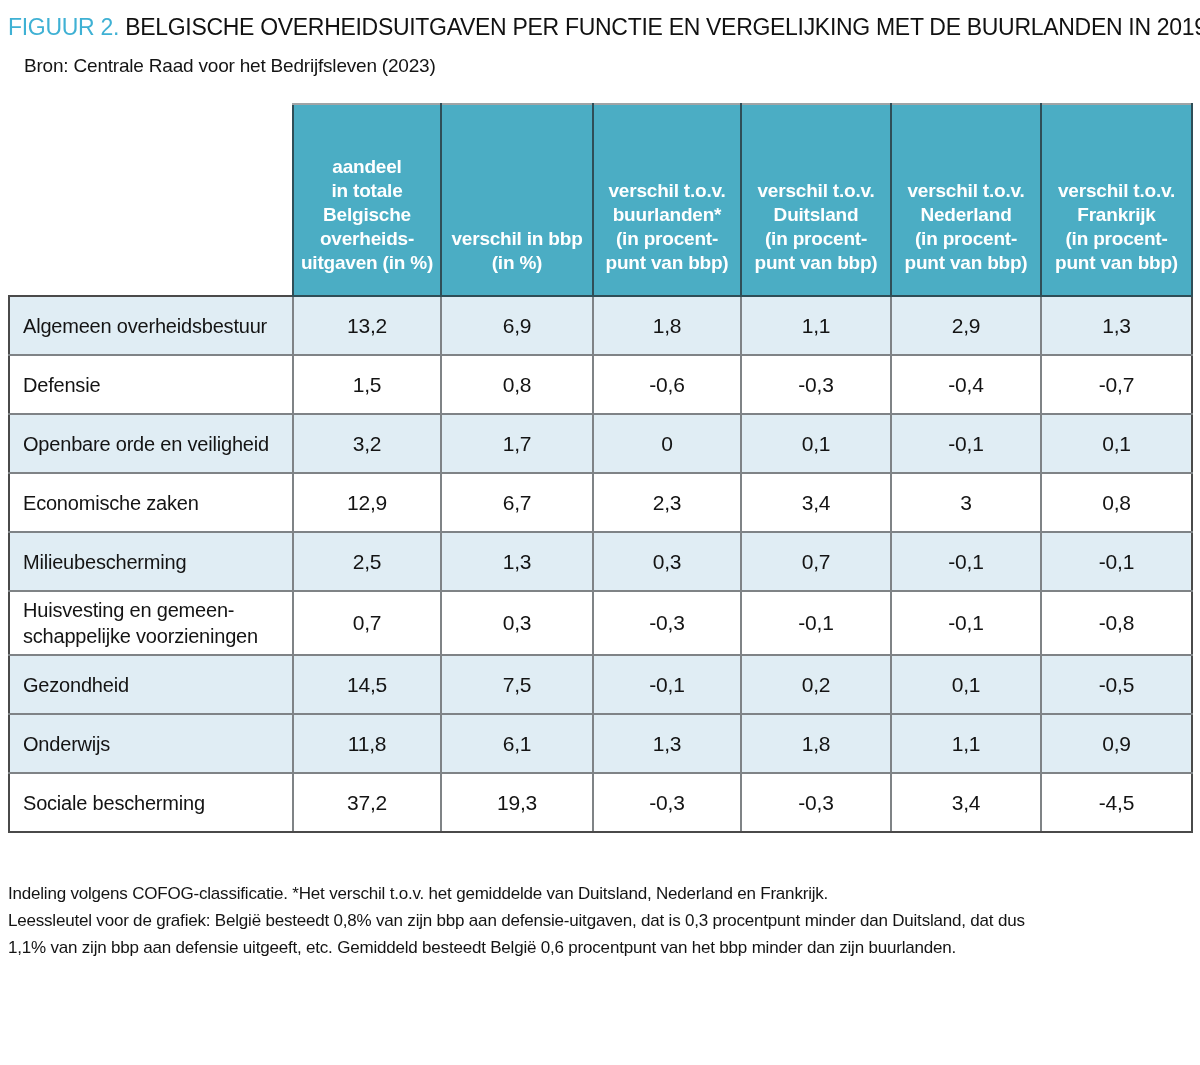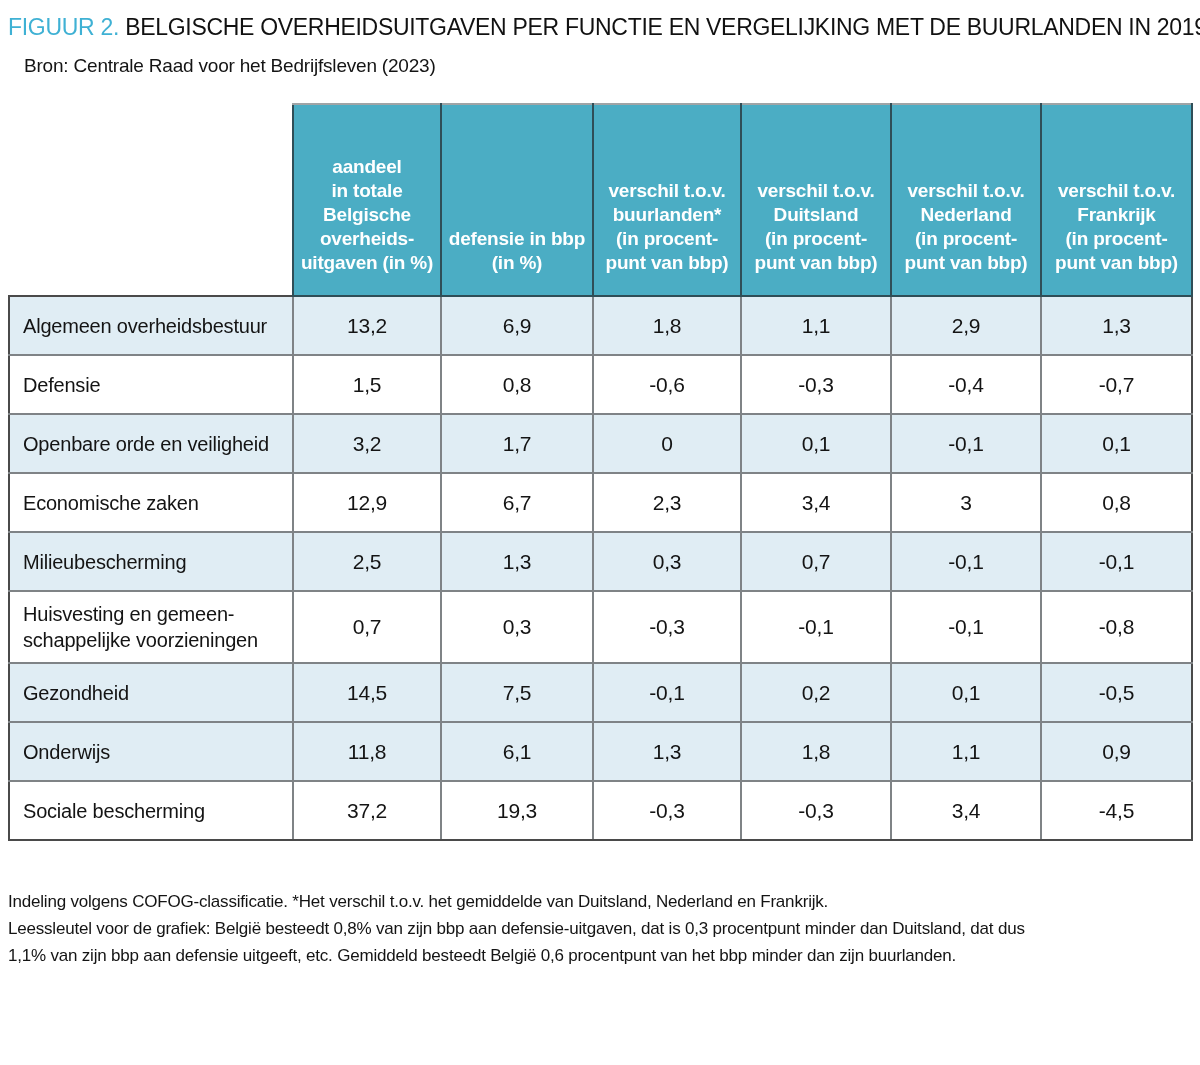--- a/index.html
+++ b/index.html
@@ -48,21 +48,21 @@
     letter-spacing:-0.2px;
     text-align:center;
     vertical-align:bottom;
     padding:0 4px 20px 4px;
     white-space:pre-line;
     border:2px solid var(--header-sep);
     border-top:2px solid var(--header-top);
   }
   
   tbody tr{height:59px;}
-  tbody tr.tall{height:72px;}
+  tbody tr.tall{height:64px;}
   tbody tr.total{height:60px;}
   tbody td{
     border:2px solid var(--border-inner);
     font-size:21px;
     letter-spacing:-0.2px;
     text-align:center;
     vertical-align:middle;
     background:#ffffff;
   }
   tbody td.label{
@@ -112,21 +112,21 @@
       <col style="width:151px">
     </colgroup>
     <thead>
       <tr class="header-row" id="header-row">
         <th class="corner"></th>
       <th class="col-h">aandeel
 in totale
 Belgische
 overheids-
 uitgaven (in %)</th>
-          <th class="col-h">defensie in bbp
+          <th class="col-h">verschil in bbp
 (in %)</th>
           <th class="col-h">verschil t.o.v.
 buurlanden*
 (in procent-
 punt van bbp)</th>
           <th class="col-h">verschil t.o.v.
 Duitsland
 (in procent-
 punt van bbp)</th>
           <th class="col-h">verschil t.o.v.

